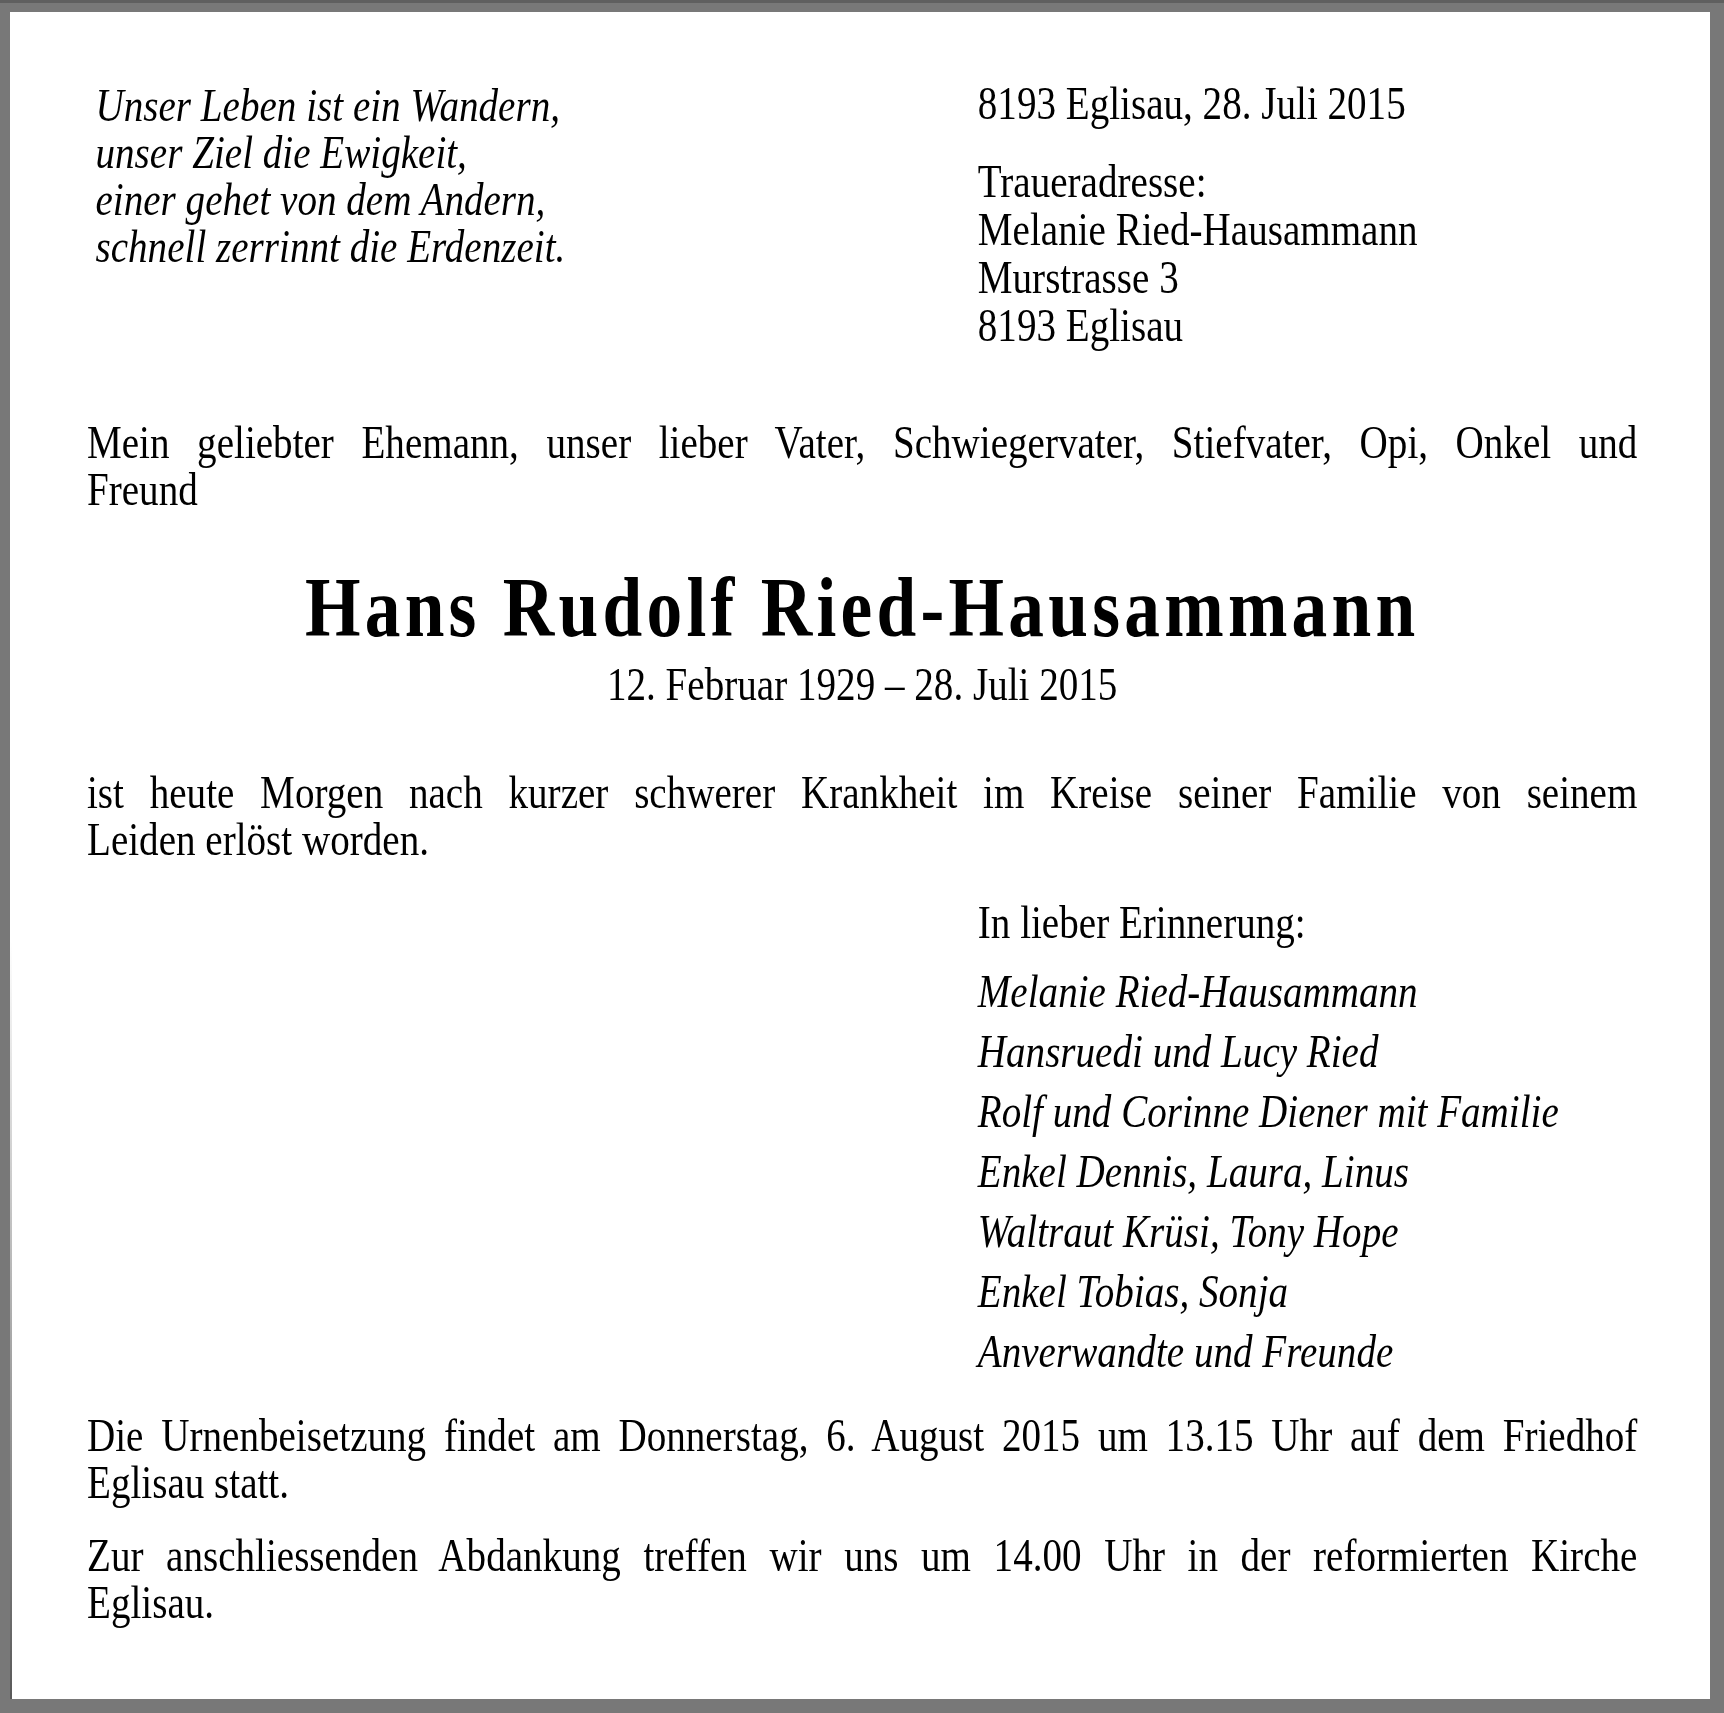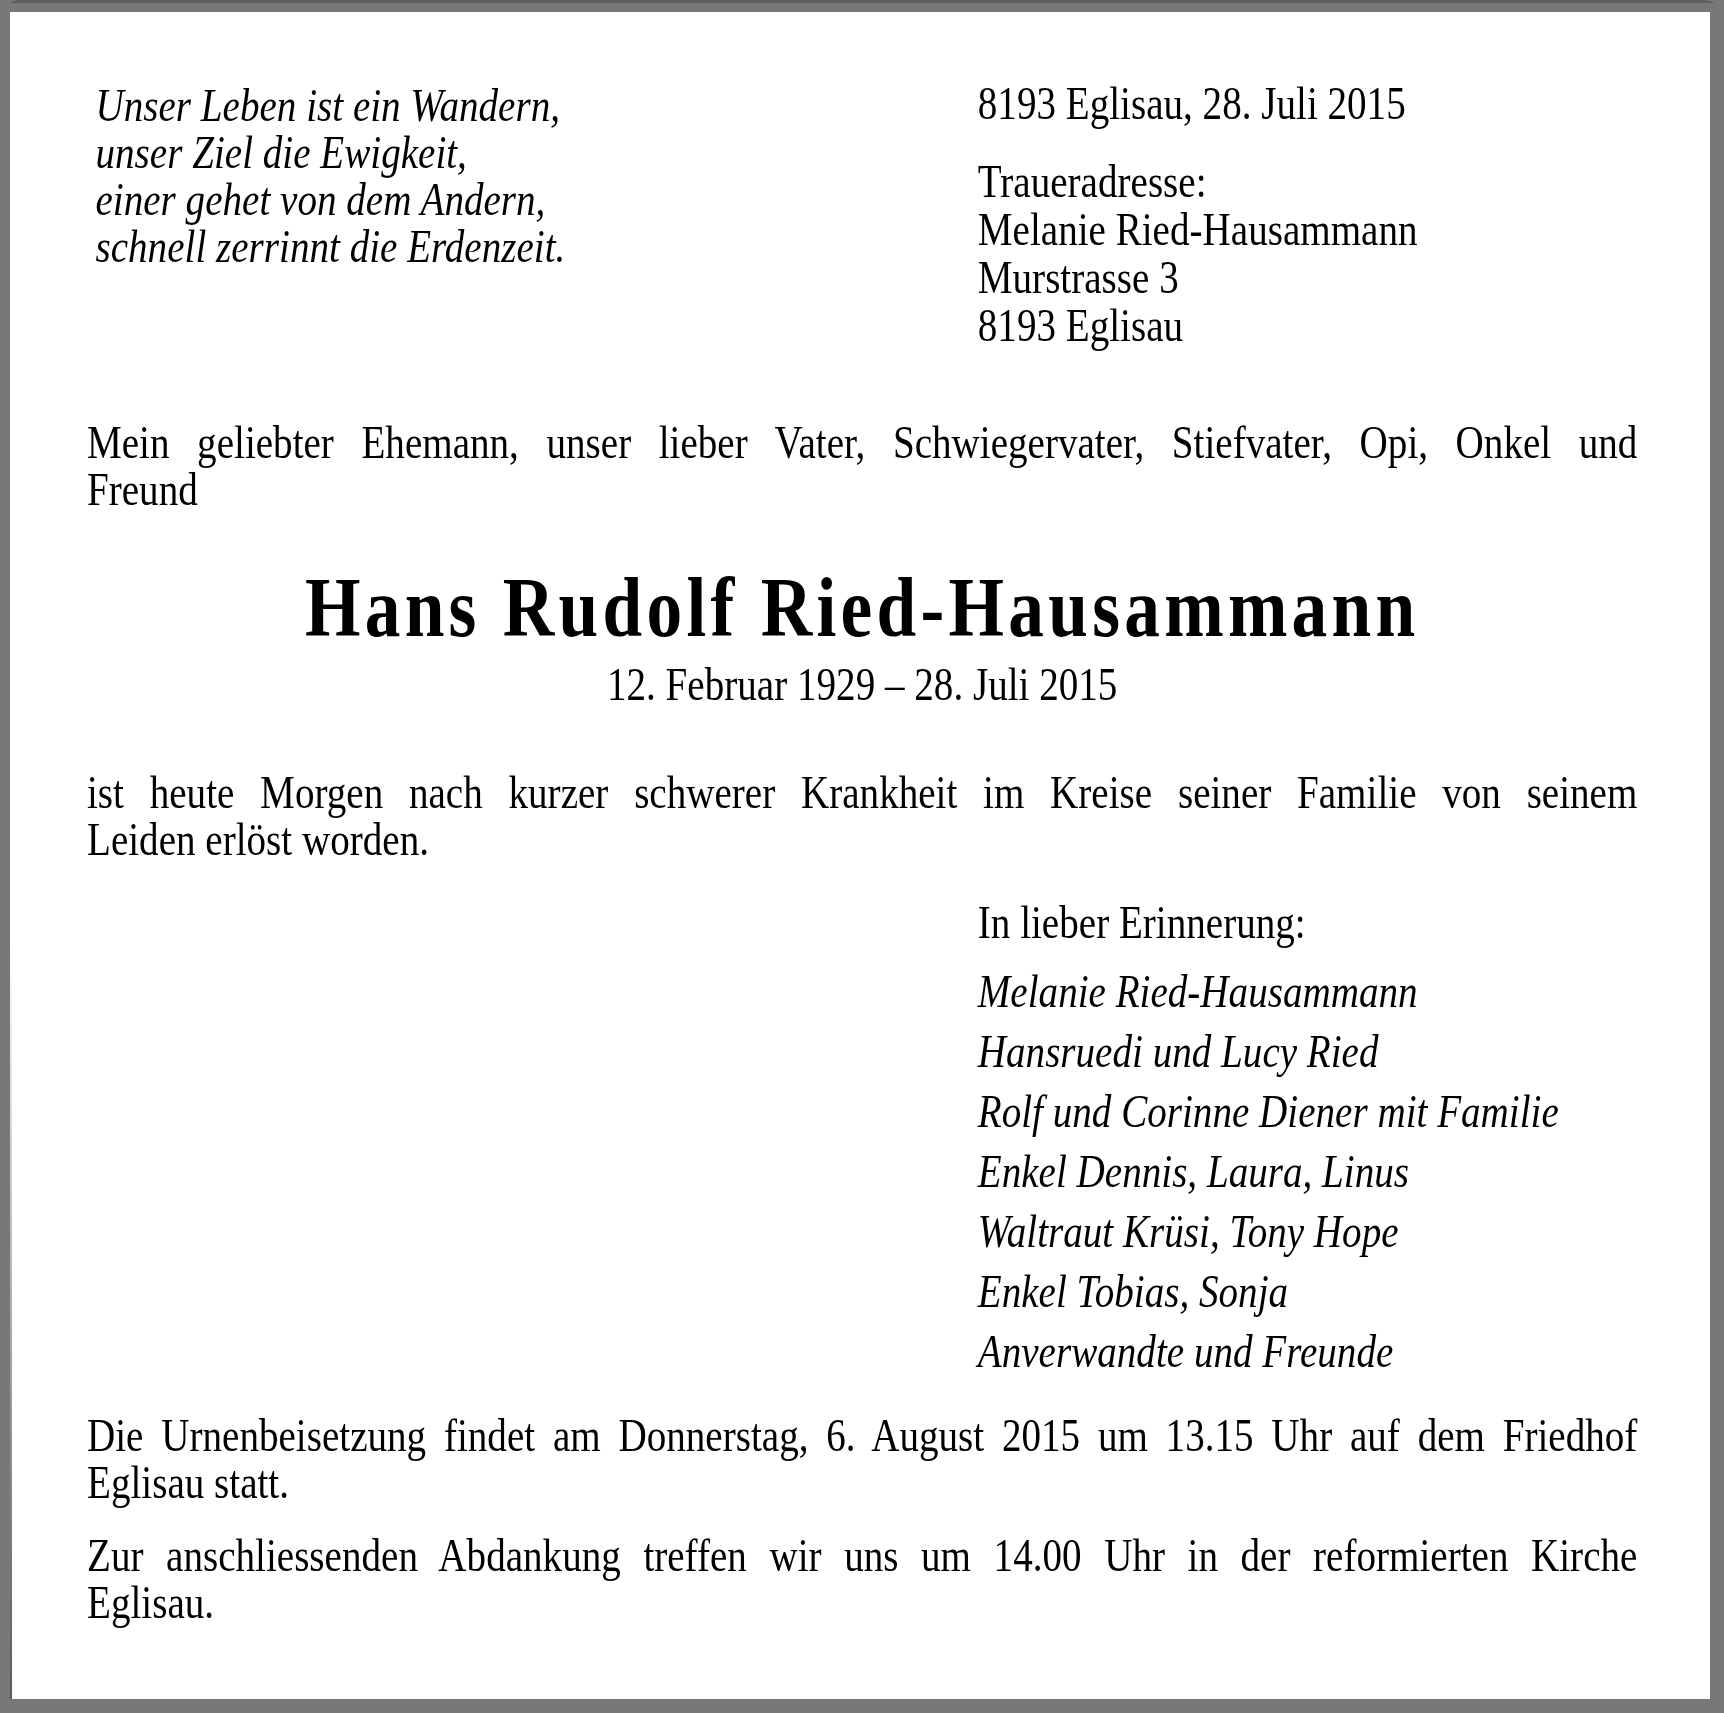--- a/index.html
+++ b/index.html
@@ -3,21 +3,20 @@
 <meta charset="utf-8">
 <style>
   html,body{margin:0;padding:0;background:#787878;}
   .frame{
     position:relative;
     width:1724px;height:1713px;
     background:#787878;
     box-sizing:border-box;
     overflow:hidden;
     font-family:"Liberation Serif","DejaVu Serif",serif;
-    border-radius:20px;
   }
   .frame::before{ 
     content:"";position:absolute;left:0;top:0;width:100%;height:3px;
     background:#5f5f5f;
   }
   .page{
     position:absolute;
     left:10px;top:12px;right:14px;bottom:14px;
     background:#ffffff;
   }

